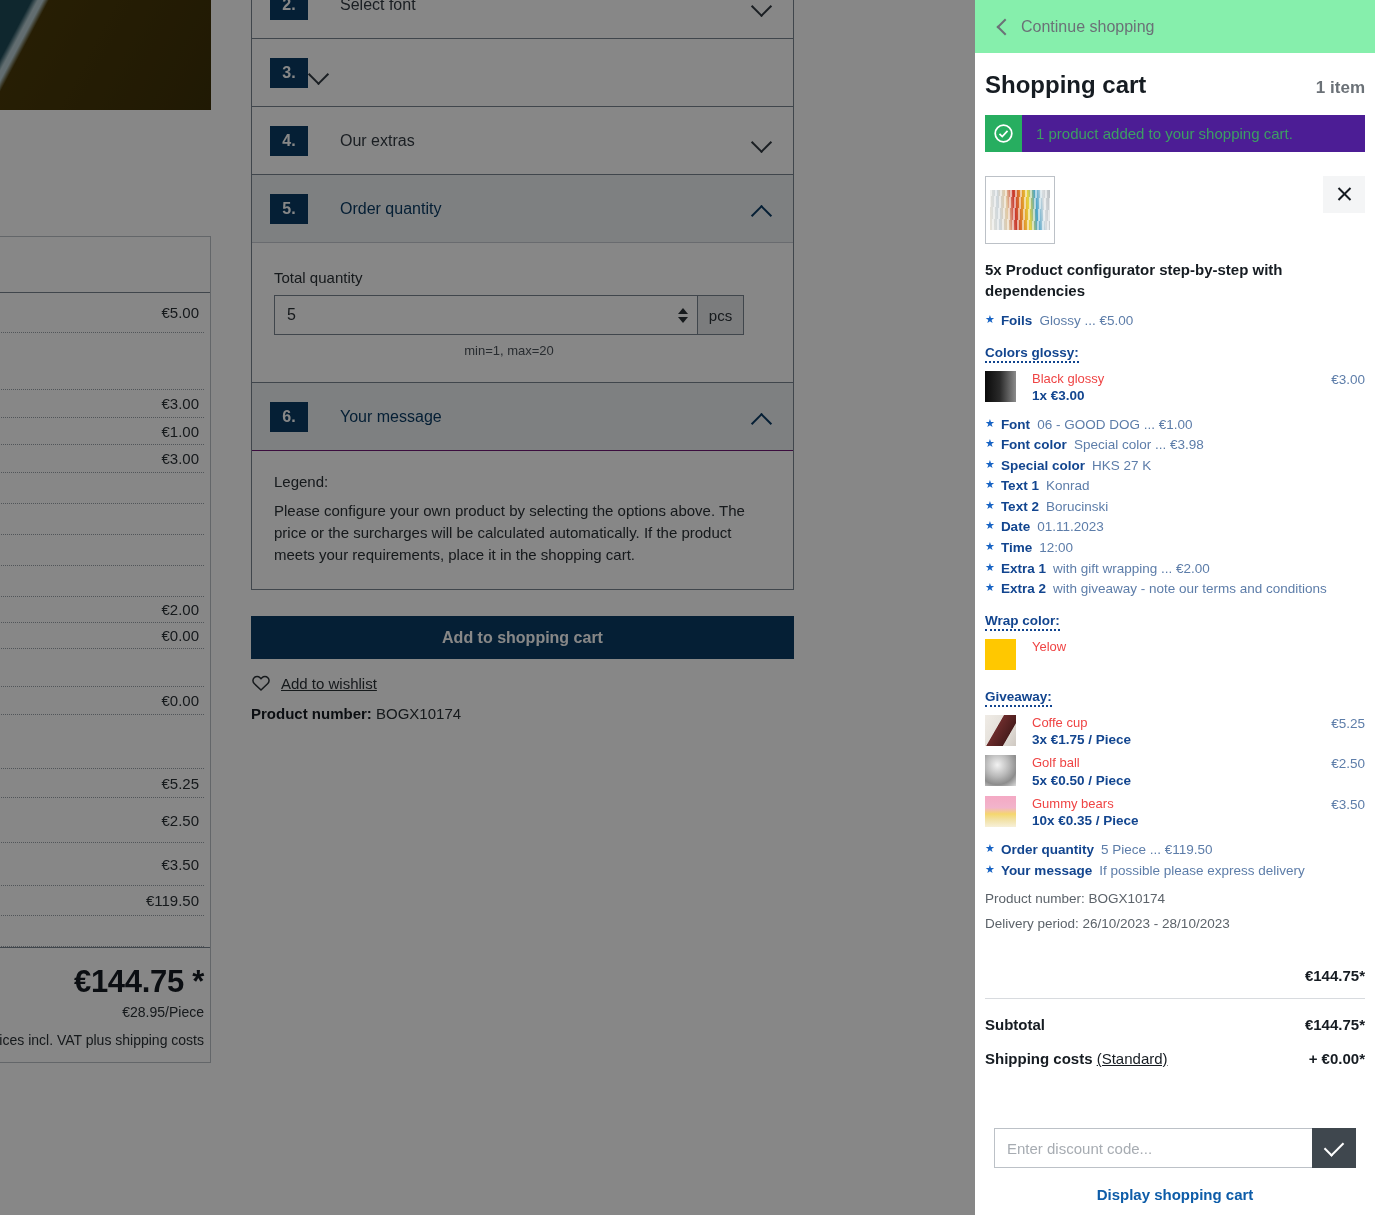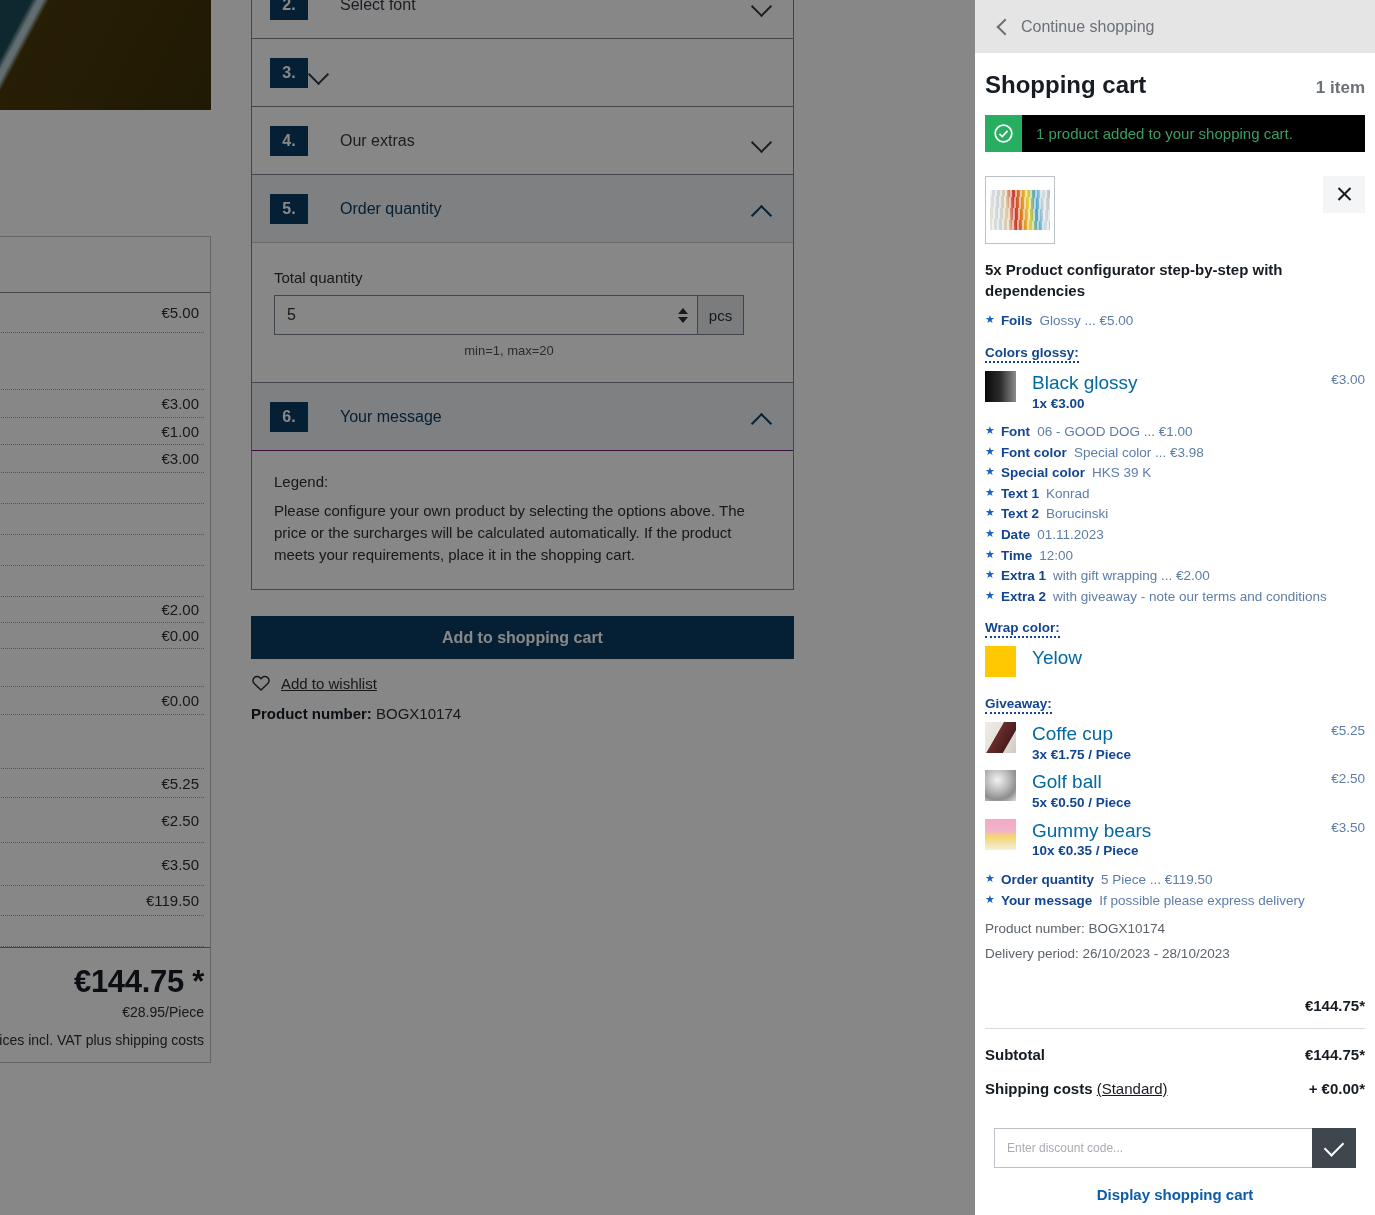--- a/index.html
+++ b/index.html
@@ -117,41 +117,41 @@
 
   
   .overlay { position: absolute; inset: 0; background: rgba(0,0,0,0.47); }
 
   
   .cart {
     position: absolute; right: 0; top: 0; width: 400px; height: 1215px;
     background: #fff; display: flex; flex-direction: column;
   }
   .cart-head {
-    height: 53px; background: #e5e5e5; display: flex; align-items: center;
+    height: 53px; background: #86efac; display: flex; align-items: center;
     padding-left: 19px; flex: 0 0 auto; cursor: pointer;
   }
   .back-chev { width: 16px; height: 16px; position: relative; margin-right: 11px;}
   .back-chev::before {
     content:""; position:absolute; left:5px; top:2px; width:10px; height:10px;
     border-left: 2px solid #6b7177; border-bottom: 2px solid #6b7177; transform: rotate(45deg);
   }
   .back-text { font-size: 16px; color: #6b7177; }
 
   .cart-body { flex: 1; overflow: hidden; padding: 0 10px; }
 
   .cart-title-row {
     display: flex; align-items: baseline; justify-content: space-between;
     padding-top: 18px;
   }
   .cart-title { font-size: 24px; font-weight: bold; color: #161c22; }
   .cart-count { font-size: 17px; font-weight: bold; color: #6b7177; }
 
   .alert {
-    margin-top: 16px; display: flex; align-items: stretch; background: #000000;
+    margin-top: 16px; display: flex; align-items: stretch; background: #4c1d95;
     height: 37px;
   }
   .alert-icon {
     width: 37px; background: #27ae60; display: flex; align-items: center; justify-content: center;
     flex: 0 0 auto;
   }
   .alert-txt { display: flex; align-items: center; padding-left: 14px; font-size: 15px; color: #3d9e63; }
 
   .item-top { display: flex; justify-content: space-between; margin-top: 24px; }
   .thumb {
@@ -193,41 +193,41 @@
   .opt .k { color: #12458f; font-weight: bold; margin-right: 7px; white-space: nowrap; }
   .opt .v { color: #5d7da9; }
 
   .grp-head {
     font-size: 13.5px; font-weight: bold; color: #12458f; margin: 12px 0 8px 0;
     border-bottom: 2px dotted #12458f; display: inline-block; padding-bottom: 1px;
   }
   .grp-row { display: flex; align-items: flex-start; margin-bottom: 7px; }
   .sw { width: 31px; height: 31px; flex: 0 0 auto; }
   .grp-mid { flex: 1; margin-left: 16px; }
-  .grp-n { font-size: 19px; color: #0369a1; line-height: 1.25; }
+  .grp-n { font-size: 13px; color: #ef4444; line-height: 1.25; }
   .grp-q { font-size: 13.5px; font-weight: bold; color: #12458f; line-height: 1.3; }
   .grp-p { font-size: 13.5px; color: #5d7da9; white-space: nowrap; padding-top: 1px;}
 
   .meta { font-size: 13.5px; color: #5c636a; margin-top: 12px; }
   .meta2 { font-size: 13.5px; color: #5c636a; margin-top: 10px; }
 
   .item-price { text-align: right; font-size: 15px; font-weight: bold; color: #161c22; margin-top: 36px; }
   .hr { border-top: 1px solid #d8dbdf; margin-top: 14px; }
 
   .sum-row {
     display: flex; justify-content: space-between; align-items: baseline;
     font-size: 15px; font-weight: bold; color: #161c22; margin-top: 17px;
   }
   .sum-row .sub { font-weight: normal; text-decoration: underline; }
 
   .cart-foot { padding: 0 19px 12px 19px; flex: 0 0 auto; }
   .disc-row { display: flex; height: 40px; margin-top: 12px; }
   .disc-input {
     flex: 1; border: 1px solid #bcc1c7; border-right: none; padding: 0 12px;
-    font-size: 12px; font-family: inherit; color: #2b3136; outline: none;
+    font-size: 15px; font-family: inherit; color: #2b3136; outline: none;
   }
   .disc-input::placeholder { color: #a7acb2; }
   .disc-btn {
     width: 44px; background: #3f474e; border: none; display: flex;
     align-items: center; justify-content: center; cursor: pointer;
   }
   .chk { width: 18px; height: 11px; border-left: 2px solid #fff; border-bottom: 2px solid #fff;
          transform: rotate(-45deg); margin-top:-4px; }
   .checkout {
     width: 100%; height: 43px; margin-top: 15px; background: #0d5ca8; color: #fff;
@@ -418,21 +418,21 @@
           <div class="opt">
             <span class="star">★</span>
             <span><span class="k">Font</span><span class="v">06 - GOOD DOG ... €1.00</span></span>
           </div>
           <div class="opt">
             <span class="star">★</span>
             <span><span class="k">Font color</span><span class="v">Special color ... €3.98</span></span>
           </div>
           <div class="opt">
             <span class="star">★</span>
-            <span><span class="k">Special color</span><span class="v">HKS 39 K</span></span>
+            <span><span class="k">Special color</span><span class="v">HKS 27 K</span></span>
           </div>
           <div class="opt">
             <span class="star">★</span>
             <span><span class="k">Text 1</span><span class="v">Konrad</span></span>
           </div>
           <div class="opt">
             <span class="star">★</span>
             <span><span class="k">Text 2</span><span class="v">Borucinski</span></span>
           </div>
           <div class="opt">

